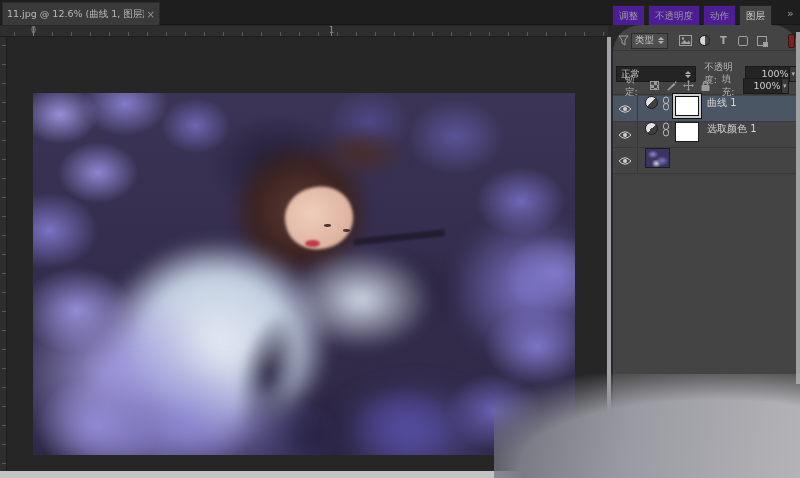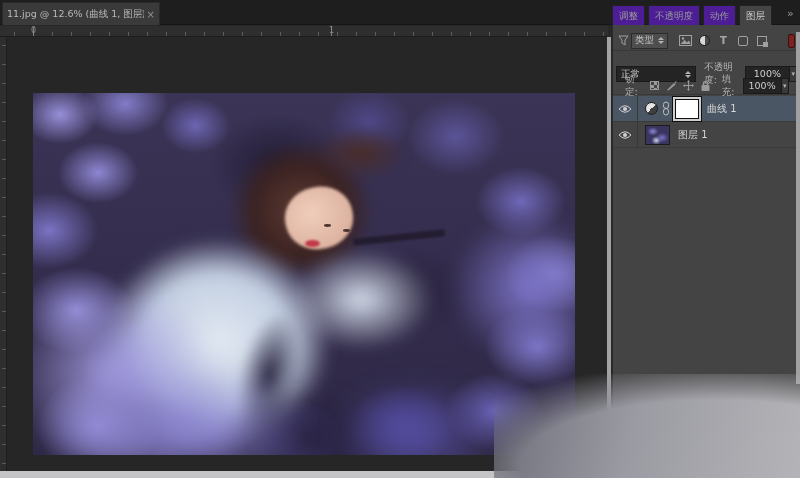--- a/index.html
+++ b/index.html
@@ -87,21 +87,21 @@
   .fg4 { left:77%; top:33%; width:29%; height:42%; filter:blur(8px);
          background:radial-gradient(closest-side,#7c74c8 0%,rgba(100,90,180,0) 100%); }
   .fg5 { left:34%; top:82%; width:32%; height:26%; filter:blur(8px);
          background:radial-gradient(closest-side,#241f3a 0%,rgba(30,25,50,0) 100%); }
 
   
   .canvas-scrollbar { position:absolute; left:607px; top:37px; width:4px; height:434px; background:#a2a3a6; }
   .panel-scrollbar  { position:absolute; left:796px; top:32px; width:4px; height:352px; background:#a0a0a0; }
 
   
-  .panel { position:absolute; left:612px; top:25px; width:188px; height:453px; background:#444444; border-left:1px solid #2a2a2a; }
+  .panel { position:absolute; left:612px; top:25px; width:188px; height:453px; background:#444444; border-left:1px solid #2a2a2a;border-radius:28px; }
   .prow { position:absolute; left:0; width:188px; display:flex; align-items:center; }
   .filter-row { top:6px; height:20px; padding:0 3px; border-bottom:1px solid #383838; }
   .funnel-icon { margin:0 2px; }
   .kind-btn { display:flex; align-items:center; background:#4e4e4e; border:1px solid #2b2b2b; height:16px;
     padding:0 3px; margin-right:8px; }
   .kind-btn .lbl { font-size:9.5px; color:#c6c6c6; margin-right:4px; }
   .updown { display:flex; flex-direction:column; justify-content:center; }
   .updown i { display:block; width:0; height:0; border-left:3px solid transparent; border-right:3px solid transparent; }
   .updown i.up { border-bottom:3px solid #b0b0b0; margin-bottom:1px; }
   .updown i.dn { border-top:3px solid #b0b0b0; }
@@ -114,34 +114,34 @@
   .smart-sq i { position:absolute; right:-2px; bottom:-2px; width:5px; height:5px; background:#a0a0a0; }
   .red-toggle { position:absolute; right:6px; top:3px; width:7px; height:14px; background:#7a2321;
     border:1px solid #3a1010; border-radius:2px; }
 
   .blend-row { top:39px; height:20px; padding:0 3px; }
   .dropdown { display:flex; align-items:center; justify-content:space-between; background:#242424;
     border:1px solid #1a1a1a; height:16px; width:86px; padding:0 4px; }
   .dropdown .val { font-size:9.5px; color:#cdcdcd; }
   .field-label { font-size:9.5px; color:#b4b4b4; margin:0 3px 0 8px; }
   .value-box { background:#242424; border:1px solid #1a1a1a; height:16px; width:48px; line-height:14px;
-    text-align:center; font-size:9.5px; color:#cdcdcd; }
+    text-align:right; font-size:9.5px; color:#cdcdcd; }
   .mini-drop { width:9px; height:16px; background:#3a3a3a; border:1px solid #1a1a1a; border-left:none;
     display:flex; align-items:center; justify-content:center; color:#b0b0b0; font-size:7px; }
 
   .lock-row { top:52px; height:18px; padding:0 12px; border-bottom:1px solid #383838; }
   .lock-icons { display:flex; align-items:center; }
   .licon { width:13px; height:13px; margin:0 2px; display:flex; align-items:center; justify-content:center; }
   .checker { width:9px; height:9px; border:1px solid #9a9a9a;
     background-image:linear-gradient(45deg,#9a9a9a 25%,transparent 25%,transparent 75%,#9a9a9a 75%),
       linear-gradient(45deg,#9a9a9a 25%,transparent 25%,transparent 75%,#9a9a9a 75%);
     background-size:6px 6px; background-position:0 0,3px 3px; }
 
   .layer-list { position:absolute; left:0; top:71px; width:188px; }
-  .layer-row { position:relative; width:188px; height:26px; display:flex; align-items:center;
+  .layer-row { position:relative; width:188px; height:26px; display:flex; 
     border-bottom:1px solid #3a3a3a; background:#444444; }
   .layer-row.selected { background:#4a5663; }
   .eye-cell { width:25px; height:26px; display:flex; align-items:center; justify-content:center;
     border-right:1px solid #383838; }
   .adj-circle { width:13px; height:13px; border-radius:50%; border:1px solid #1e1e1e; margin-left:7px;
     background:linear-gradient(135deg,#e4e4e4 50%,#3f3f3f 50%); }
   .link { margin-left:4px; }
   .mask-thumb { width:24px; height:20px; background:#ffffff; border:1px solid #1c1c1c; margin-left:5px; }
   .mask-thumb.sel { border:1px solid #101010; box-shadow:0 0 0 2px #cfcfcf, 0 0 0 3px #101010; }
   .img-thumb { width:25px; height:20px; border:1px solid #1c1c1c; margin-left:7px;
@@ -295,30 +295,44 @@
         </div>
         <div class="adj-circle"></div>
         <svg class="link" width="8" height="15" viewBox="0 0 8 15">
             <rect x="1.5" y="1" width="5" height="6.5" rx="2.5" fill="none" stroke="#bdbdbd"></rect>
             <rect x="1.5" y="7.5" width="5" height="6.5" rx="2.5" fill="none" stroke="#bdbdbd"></rect>
           </svg>
         <div class="mask-thumb sel"></div>
         <div class="layer-name">曲线 1</div>
       </div>
 
-
       <div class="layer-row">
         <div class="eye-cell">
           <svg width="14" height="10" viewBox="0 0 14 10">
               <path d="M1 5 Q7 -1.5 13 5 Q7 11.5 1 5 Z" fill="none" stroke="#cfcfcf"></path>
               <circle cx="7" cy="5" r="2" fill="#cfcfcf"></circle>
             </svg>
         </div>
+        <div class="adj-circle"></div>
+        <svg class="link" width="8" height="15" viewBox="0 0 8 15">
+            <rect x="1.5" y="1" width="5" height="6.5" rx="2.5" fill="none" stroke="#bdbdbd"></rect>
+            <rect x="1.5" y="7.5" width="5" height="6.5" rx="2.5" fill="none" stroke="#bdbdbd"></rect>
+          </svg>
+        <div class="mask-thumb"></div>
+        <div class="layer-name">选取颜色 1</div>
+      </div>
+
+      <div class="layer-row">
+        <div class="eye-cell">
+          <svg width="14" height="10" viewBox="0 0 14 10">
+              <path d="M1 5 Q7 -1.5 13 5 Q7 11.5 1 5 Z" fill="none" stroke="#cfcfcf"></path>
+              <circle cx="7" cy="5" r="2" fill="#cfcfcf"></circle>
+            </svg>
+        </div>
         <div class="img-thumb"></div>
-        <div class="layer-name">图层 1</div>
       </div>
 
 
     </div>
   </div>
 
   <div class="panel-scrollbar"></div>
 
   <div class="bottom-strip"></div>
   <div class="grad-overlay"></div>

